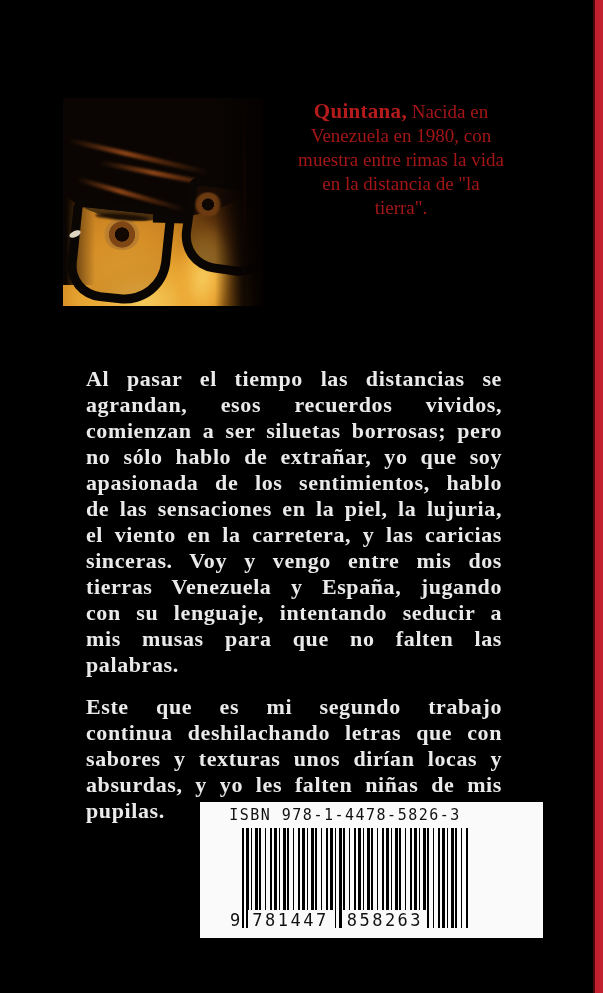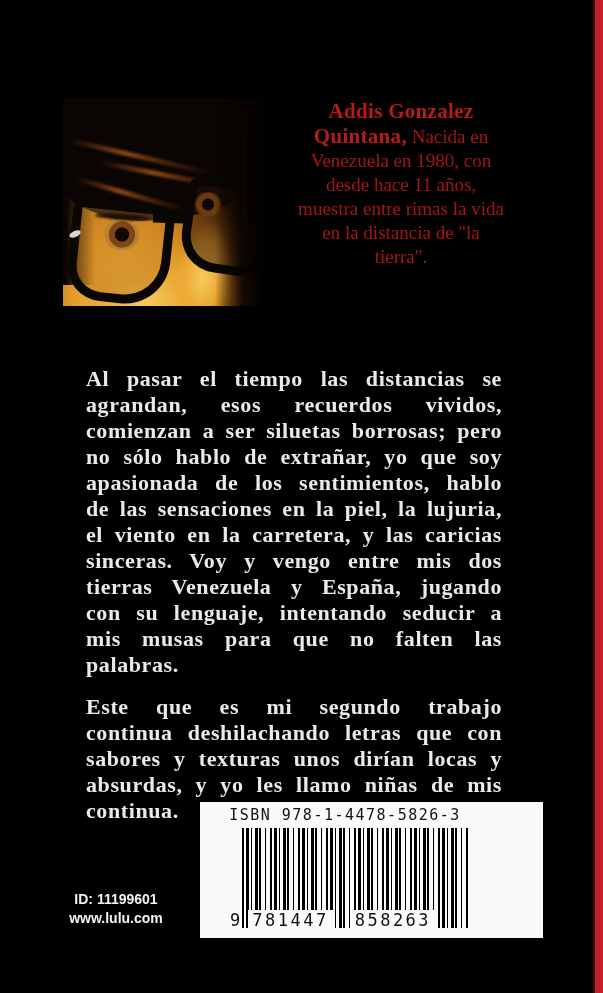--- a/index.html
+++ b/index.html
@@ -62,21 +62,21 @@
   .ean{position:absolute;left:42px;top:26px;width:228px;height:100px;}
   .bars{position:absolute;left:0;top:0;right:0;bottom:0;
         background:repeating-linear-gradient(90deg,#000 0 2px,#fafafa 2px 4px,#000 4px 7px,#fafafa 7px 9px,
           #000 9px 10px,#fafafa 10px 13px,#000 13px 16px,#fafafa 16px 17px,#000 17px 19px,#fafafa 19px 23px,
           #000 23px 24px,#fafafa 24px 28px);}
   .digits{position:absolute;left:-14px;right:0;bottom:-2px;display:flex;align-items:flex-end;
           font-family:"DejaVu Sans Mono",monospace;font-size:17px;}
   .digits span{background:#fafafa;line-height:20px;}
   .d-first{padding:0 2px;}
   .d-mid{margin-left:6px;padding:0 4px;letter-spacing:2.5px;text-align:right;}
-  .d-last{margin-left:18px;padding:0 4px;letter-spacing:2.5px;}
+  .d-last{margin-left:10px;padding:0 4px;letter-spacing:2.5px;}
   .addon{position:absolute;left:280px;top:14px;width:58px;height:102px;}
   .addon-num{text-align:center;font-family:"DejaVu Sans Mono",monospace;font-size:16px;letter-spacing:2px;}
   .addon-bars{margin-top:2px;height:78px;
         background:repeating-linear-gradient(90deg,#000 0 3px,#fafafa 3px 6px,#000 6px 8px,#fafafa 8px 12px,
           #000 12px 13px,#fafafa 13px 17px);}
 
   
   .spine{position:absolute;right:0;top:0;width:8px;height:100%;background:#c2202e;border-left:2px solid #45080d;}
 </style>
 </head>
@@ -99,38 +99,32 @@
     <div class="pl p-bridge"></div>
     <div class="pl p-eyeL"></div>
     <div class="pl p-lidL"></div>
     <div class="pl p-eyeR"></div>
     <div class="pl p-glint"></div>
     <div class="pl p-redline"></div>
     <div class="pl p-darkR"></div>
   </div>
 
   <div class="bio">
-    <div class="bio-line"><b>Addis Gonzalez</b></div>
     <div class="bio-line"><b>Quintana,</b><span> Nacida en</span></div>
     <div class="bio-line"><span>Venezuela en 1980, con</span></div>
-    <div class="bio-line"><span>desde hace 11 años,</span></div>
     <div class="bio-line"><span>muestra entre rimas la vida</span></div>
     <div class="bio-line"><span>en la distancia de "la</span></div>
     <div class="bio-line"><span>tierra".</span></div>
   </div>
 
   <div class="synopsis">
     <p>Al pasar el tiempo las distancias se agrandan, esos recuerdos vividos, comienzan a ser siluetas borrosas; pero no sólo hablo de extrañar, yo que soy apasionada de los sentimientos, hablo de las sensaciones en la piel, la lujuria, el viento en la carretera, y las caricias sinceras. Voy y vengo entre mis dos tierras Venezuela y España, jugando con su lenguaje, intentando seducir a mis musas para que no falten las palabras.</p>
-    <p>Este que es mi segundo trabajo continua deshilachando letras que con sabores y texturas unos dirían locas y absurdas, y yo les llamo niñas de mis continua.</p>
+    <p>Este que es mi segundo trabajo continua deshilachando letras que con sabores y texturas unos dirían locas y absurdas, y yo les falten niñas de mis pupilas.</p>
   </div>
 
-  <div class="footer">
-    <div>ID: 11199601</div>
-    <div>www.lulu.com</div>
-  </div>
 
   <div class="barcode-box">
     <div class="isbn">ISBN 978-1-4478-5826-3</div>
     <div class="ean">
       <div class="bars"></div>
       <div class="digits">
         <span class="d-first">9</span>
         <span class="d-mid">781447</span>
         <span class="d-last">858263</span>
       </div>

